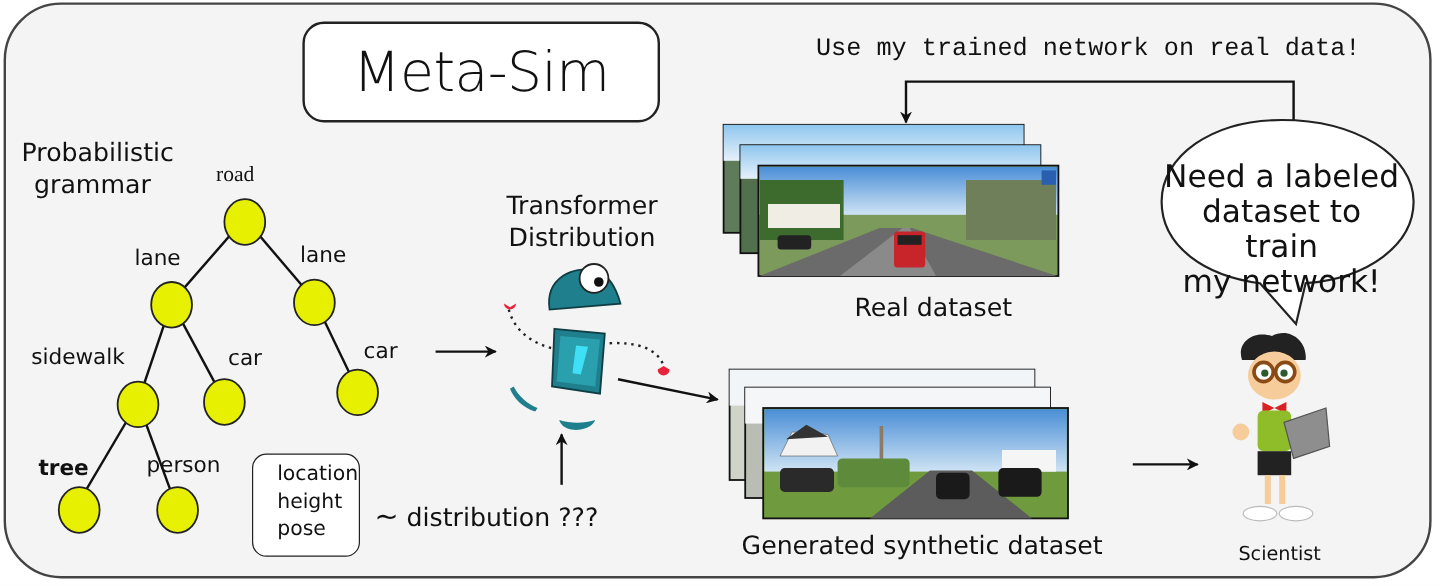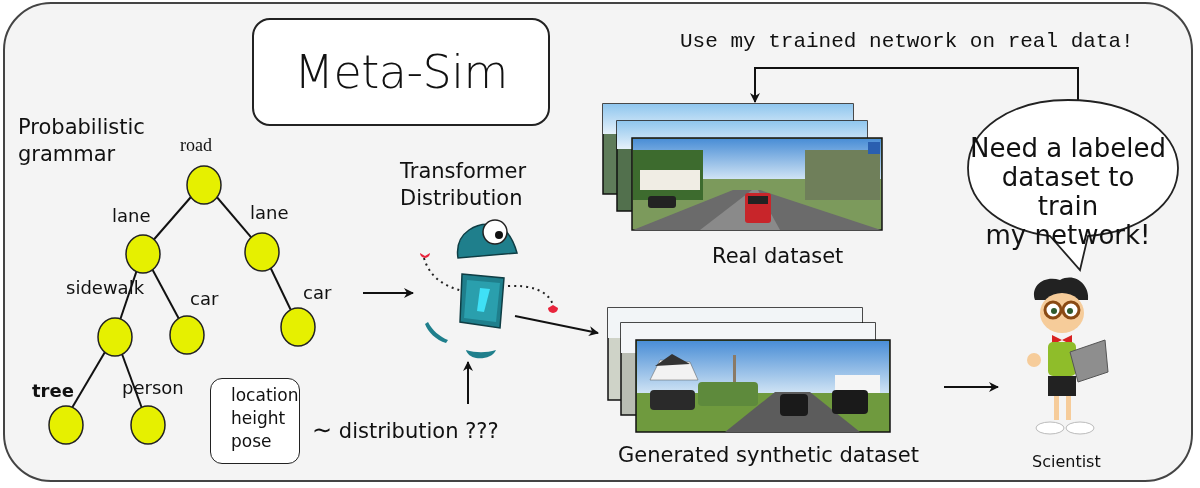--- a/index.html
+++ b/index.html
@@ -1,26 +1,26 @@
 <!DOCTYPE html>
 <html><head>
 <meta charset="utf-8">
 <style>
   html, body { margin: 0; padding: 0; background: #ffffff; }
   body { width: 1200px; height: 488px; position: relative; overflow: hidden;
          font-family: "DejaVu Sans", sans-serif; color: #111; }
   .frame { position: absolute; left: 3px; top: 2px; width: 1190px; height: 480px;
            background: #f4f4f4; border: 2px solid #444; border-radius: 48px; box-sizing: border-box; }
-  .title-box { position: absolute; left: 252px; top: 18px; width: 298px; height: 108px;
+  .title-box { position: absolute; left: 252px; top: 18px; width: 298px; height: 84px;
                background: #fff; border: 2px solid #222; border-radius: 18px; box-sizing: border-box;
                display: flex; align-items: center; justify-content: center;
                font-size: 46px; font-weight: 300; letter-spacing: -0.5px; }
   .lbl { position: absolute; font-size: 18px; white-space: nowrap; }
   .lbl-lg { font-size: 21px; }
-  .center { }
+  .center { text-align: center; }
   .attr-box { position: absolute; left: 210px; top: 378px; width: 90px; height: 86px;
               background: #fff; border: 1.5px solid #222; border-radius: 12px; box-sizing: border-box;
               padding: 5px 20px; font-size: 17px; line-height: 23px; }
   svg.layer { position: absolute; left: 0; top: 0; }
   .bubble-text { position: absolute; left: 968px; top: 134px; width: 200px; text-align: center;
                  font-size: 26px; line-height: 29px; }
 </style>
 </head>
 <body>
 
@@ -152,21 +152,21 @@
   </g>
 </svg>
 
 <div class="lbl lbl-lg center" style="left:18px; top:114px; width:118px; line-height:27px;">
   <div>Probabilistic</div>
   <div>grammar</div>
 </div>
 <div class="lbl" style="left:180px; top:135px;font-family:Liberation Serif, serif;">road</div>
 <div class="lbl" style="left:112px; top:205px;">lane</div>
 <div class="lbl" style="left:250px; top:202px;">lane</div>
-<div class="lbl" style="left:26px; top:277px;margin-left:40px;">sidewalk</div>
+<div class="lbl" style="left:26px; top:287px;">sidewalk</div>
 <div class="lbl" style="left:190px; top:288px;">car</div>
 <div class="lbl" style="left:303px; top:282px;">car</div>
 <div class="lbl" style="left:32px; top:380px;font-weight:bold;">tree</div>
 <div class="lbl" style="left:122px; top:377px;">person</div>
 
 <div class="attr-box">
   <div>location</div>
   <div>height</div>
   <div>pose</div>
 </div>

